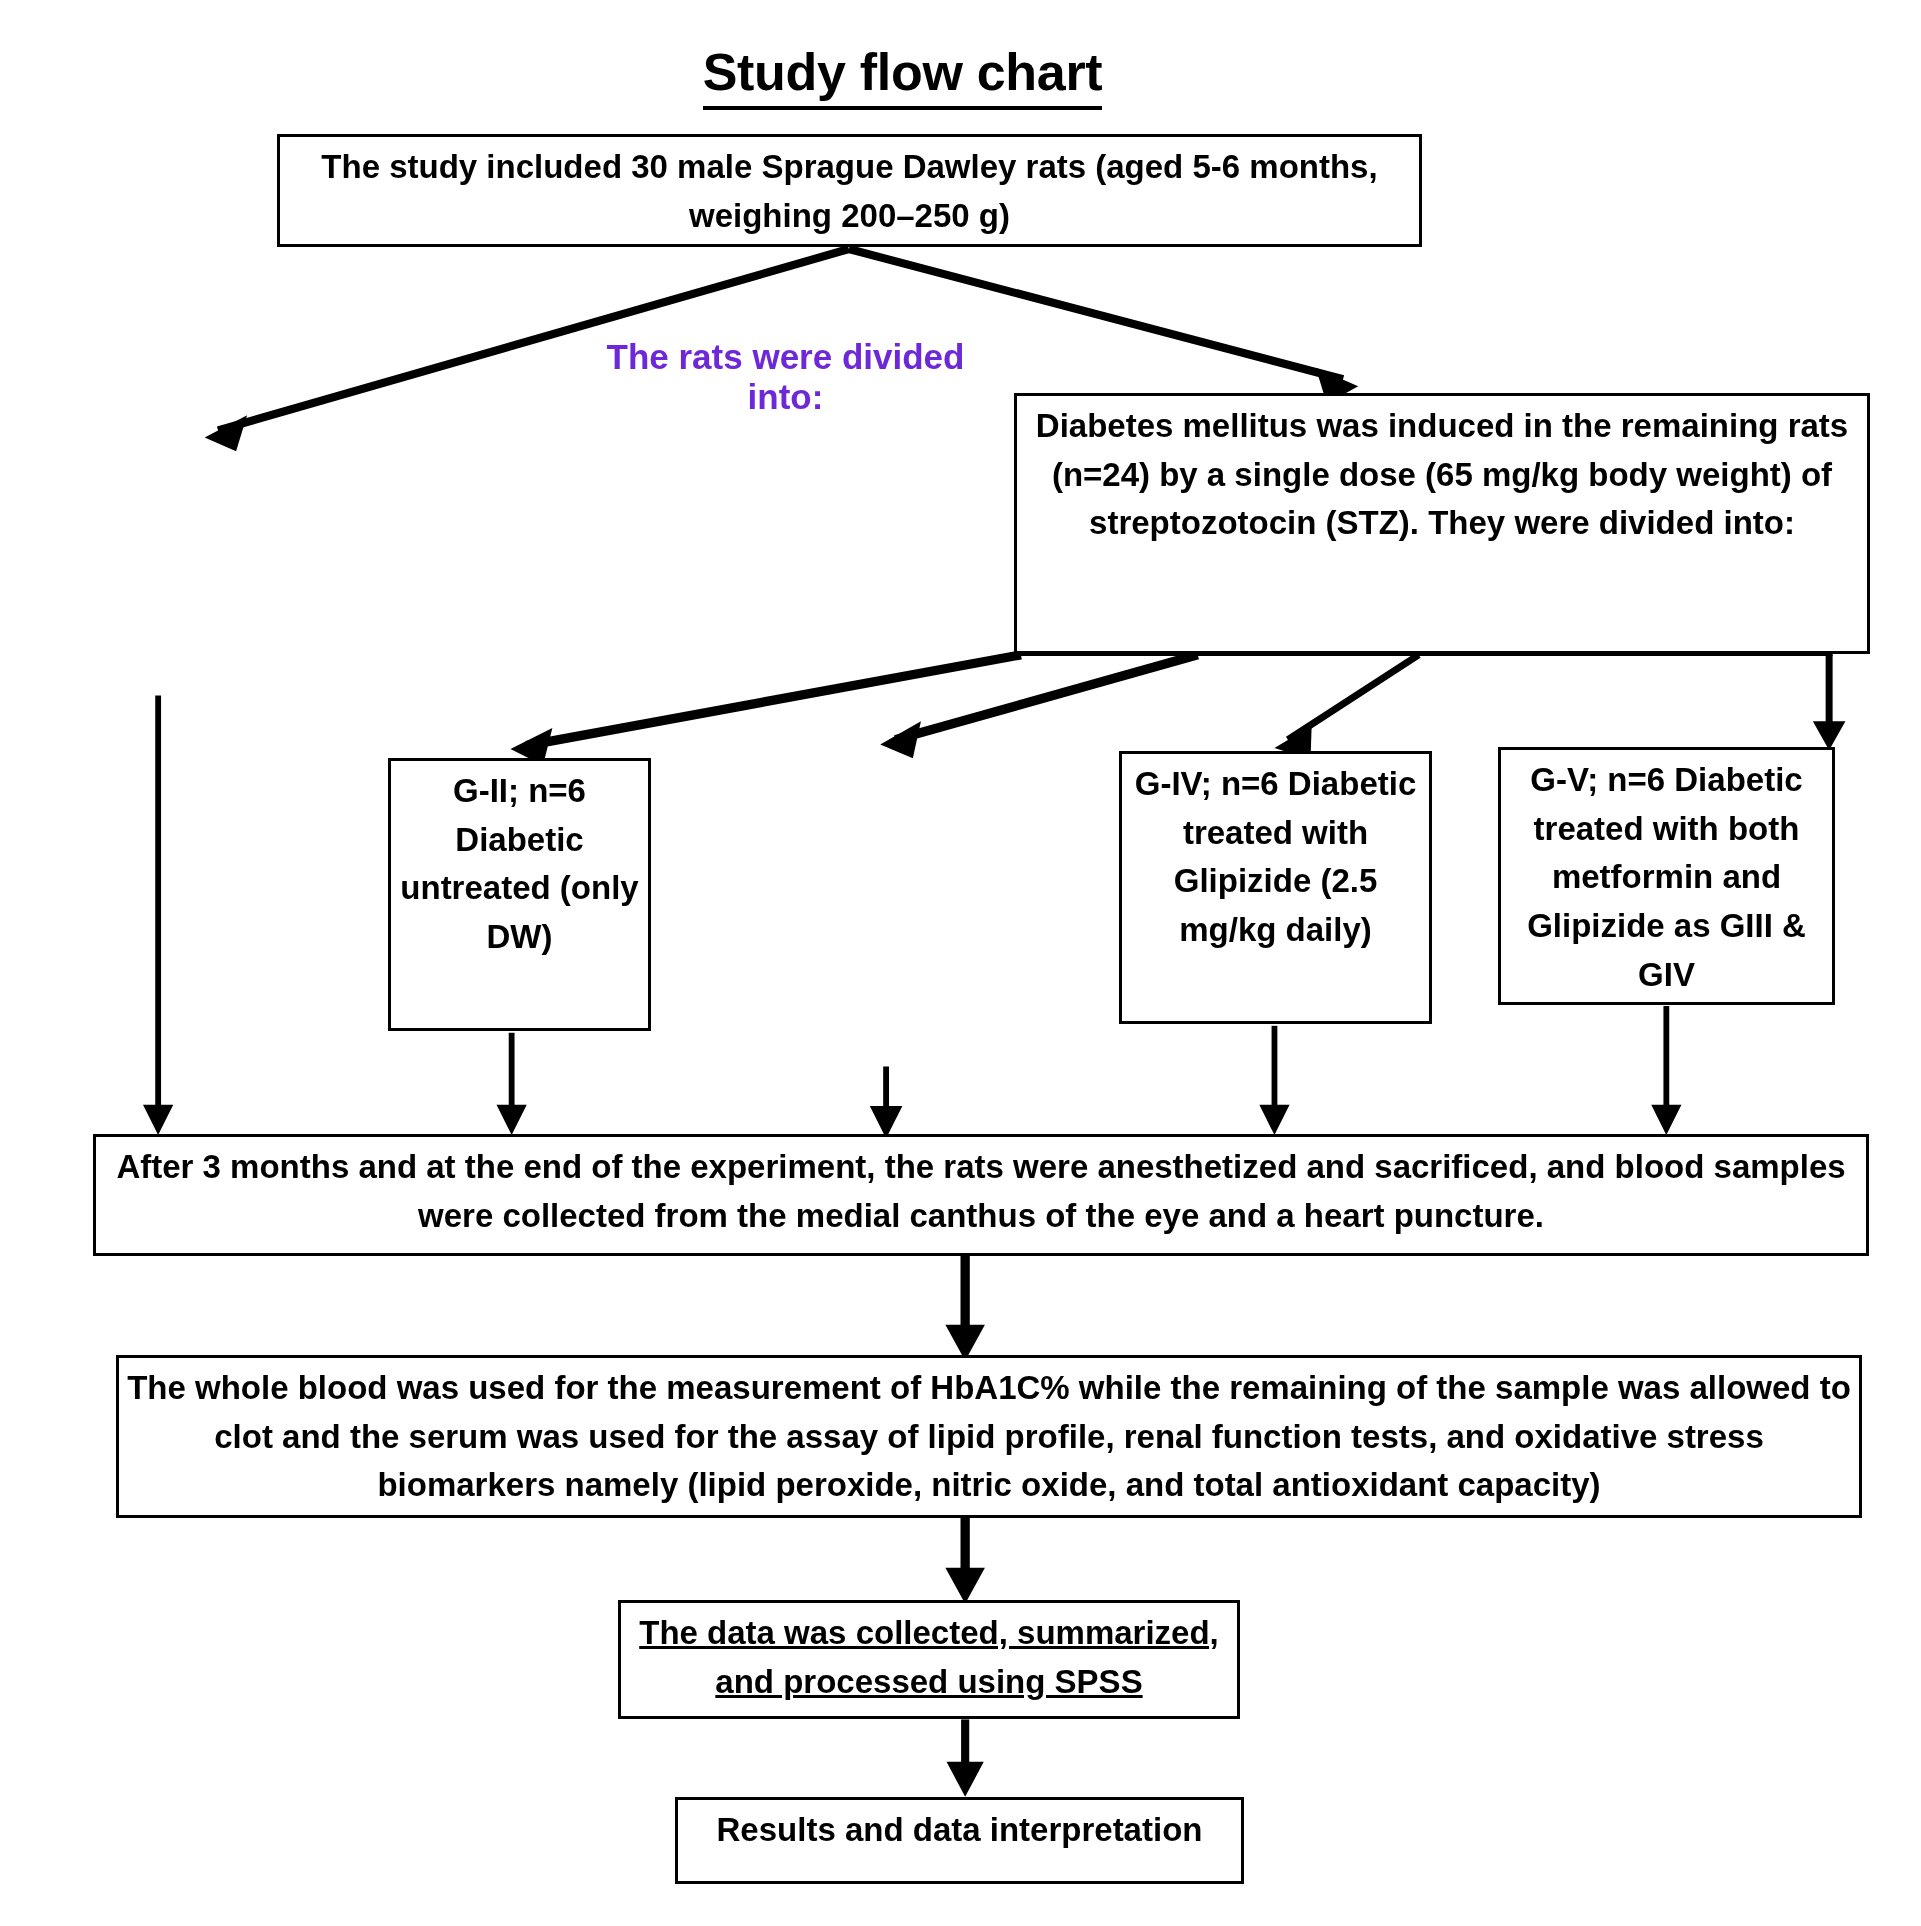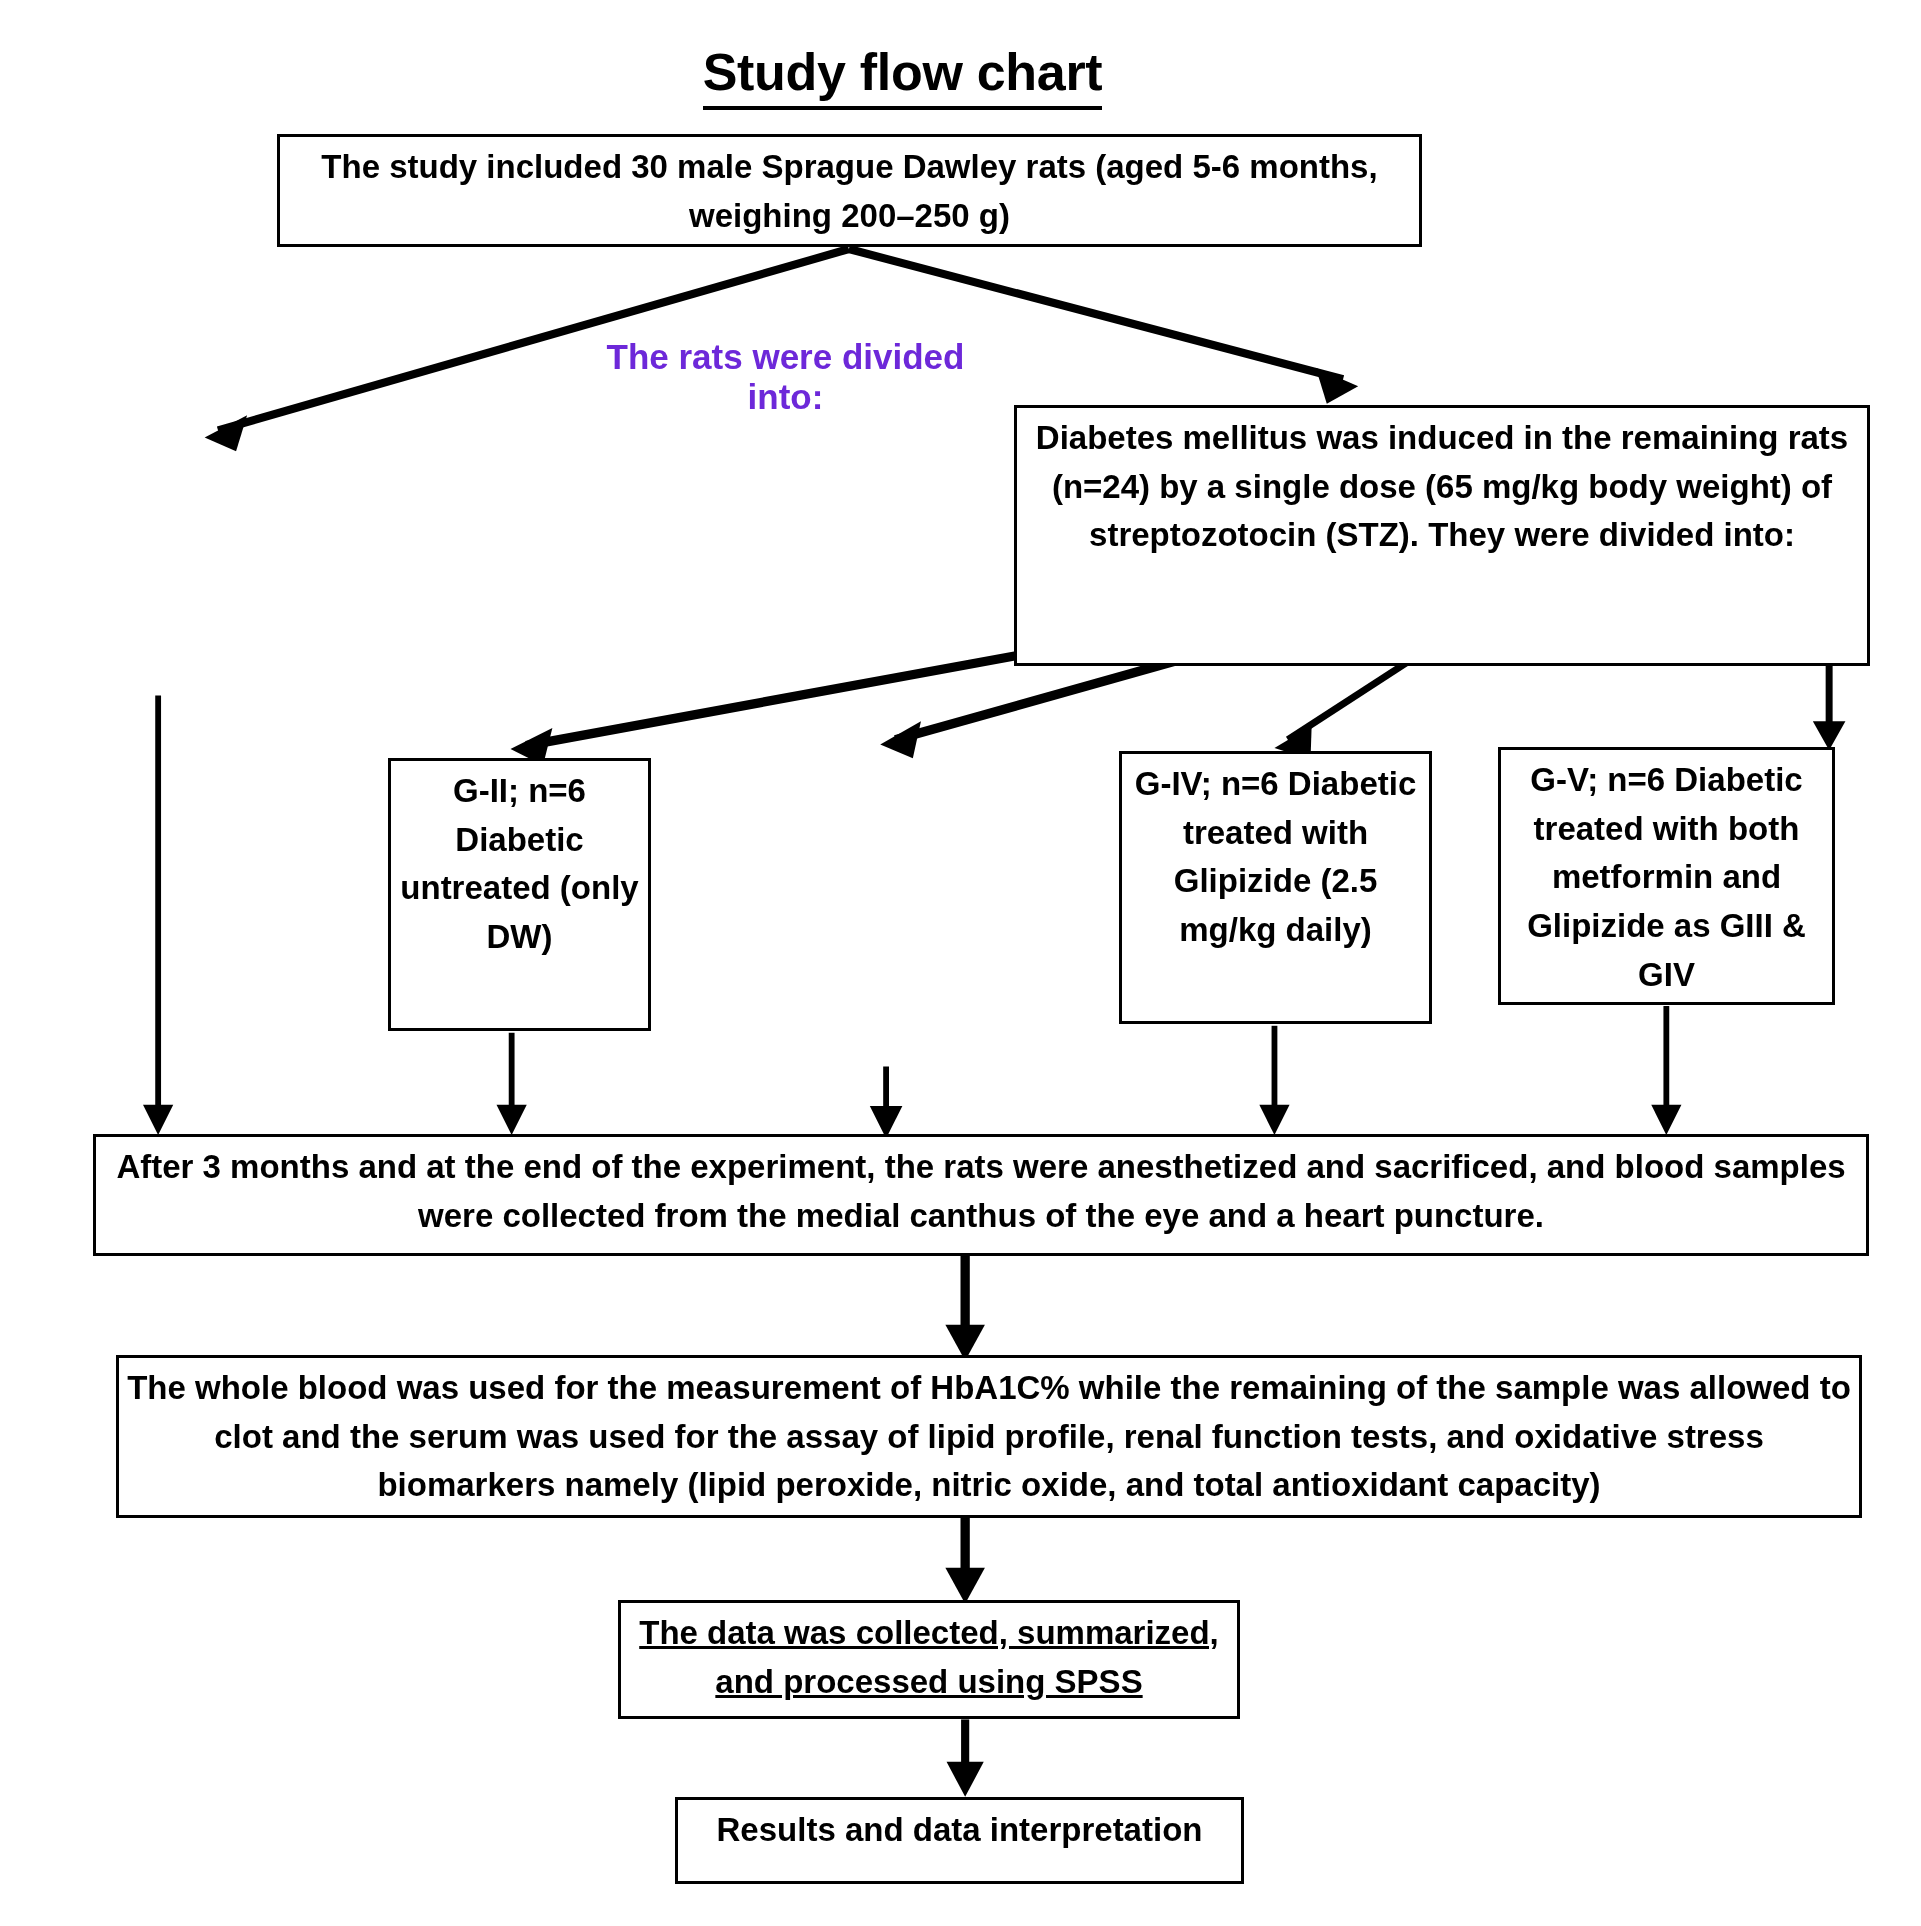--- a/index.html
+++ b/index.html
@@ -57,21 +57,21 @@
     position: absolute;
     color: #6d28d9;
     font-weight: bold;
     text-align: center;
     z-index: 4;
     background: transparent;
   }
 
   
   #node-top       { left: 277px;  top: 134px;  width: 1145px; height: 113px;  font-size: 33px; }
-  #node-diabetes  { left: 1014px; top: 393px;  width: 856px; height: 261px;  font-size: 33px; margin-top: 12px; }
+  #node-diabetes  { left: 1014px; top: 393px;  width: 856px; height: 261px;  font-size: 33px; }
   #node-g1        { left: 34px;   top: 450px;  width: 283px;  height: 244px;  font-size: 33px; }
   #node-g2        { left: 388px;  top: 758px; width: 263px;  height: 273px;  font-size: 33px; }
   #node-g3        { left: 746px; top: 748px; width: 286px;  height: 318px;  font-size: 33px; }
   #node-g4        { left: 1119px; top: 751px; width: 313px;  height: 273px;  font-size: 33px; }
   #node-g5        { left: 1498px; top: 747px; width: 337px;  height: 258px;  font-size: 33px; }
   #node-after3    { left: 93px;  top: 1134px; width: 1776px; height: 122px;  font-size: 33px; }
   #node-blood     { left: 116px;  top: 1355px; width: 1746px; height: 163px;  font-size: 33px; }
   #node-spss      { left: 618px; top: 1600px; width: 622px; height: 119px;  font-size: 33px; text-decoration: underline; }
   #node-results   { left: 675px; top: 1797px; width: 569px;  height: 87px;  font-size: 33px; }
 

